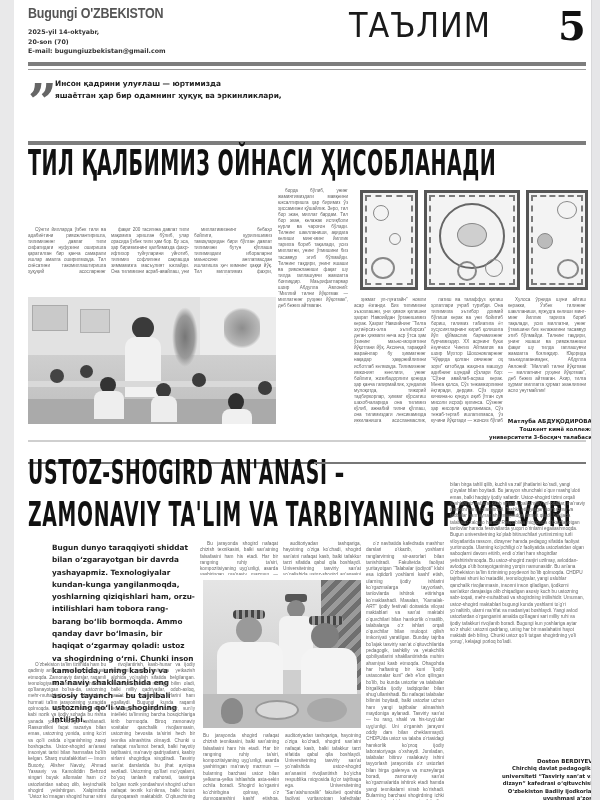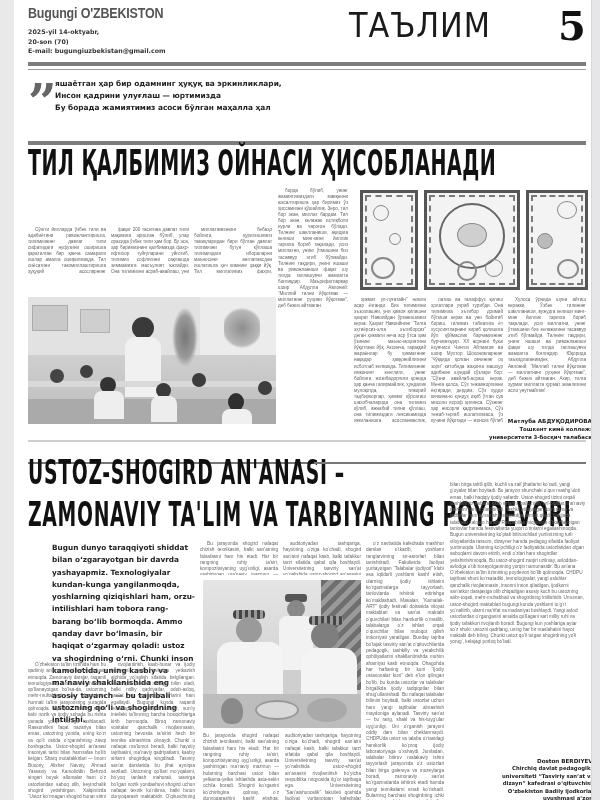--- a/index.html
+++ b/index.html
@@ -57,23 +57,22 @@
     <div>20-son (70)</div>
     <div>E-mail: bugungiuzbekistan@gmail.com</div>
   </div>
   <div class="section-title">ТАЪЛИМ</div>
   <div class="page-num">5</div>
   <div class="rule-thick" style="top:62px"></div>
   <div class="rule-thin" style="top:69px"></div>
 
   <div class="quote-mark">”</div>
   <div class="quote-text">
+    <div>Инсон қадрини улуғлаш — юртимизда</div>
     <div>яшаётган ҳар бир одамнинг ҳуқуқ ва эркинликлари,</div>
-    <div>Инсон қадрини улуғлаш — юртимизда</div>
-    <div>Бу борада жамиятимиз асоси бўлган маҳалла ҳал</div>
   </div>
   <div class="rule-thick" style="top:141px"></div>
 
   <div class="headline hl1">ТИЛ ҚАЛБИМИЗ ОЙНАСИ ҲИСОБЛАНАДИ</div>
 
   <div class="col" style="left:14px; top:227px; width:78px; height:48px;">
       <p>Сўнгги йилларда ўзбек тили ва адабиётини ривожлантиришга, тилимизнинг давлат тили сифатидаги нуфузини оширишга қаратилган бир қанча самарали ишлар амалга оширилмоқда. Тил сиёсатини такомиллаштиришга ҳуқуқий асосларнинг мустаҳкамланиши давлат тили нуфузини янада оширди. Дунё халқлари тилларининг</p>
     </div>
   <div class="col" style="left:97px; top:227px; width:78px; height:48px;">
       <p>фақат 200 тасигина давлат тили мақомига эришган бўлиб, улар орасида ўзбек тили ҳам бор. Бу эса, ҳар биримизнинг қалбимизда фахр-ифтихор туйғуларини уйғотиб, тилимиз софлигини сақлашда зиммамизга масъулият юклайди. Она тилимизни асраб-авайлаш, уни эъзозлаш ҳар биримизнинг бурчимиз ҳисобланади. Биноборин,</p>

